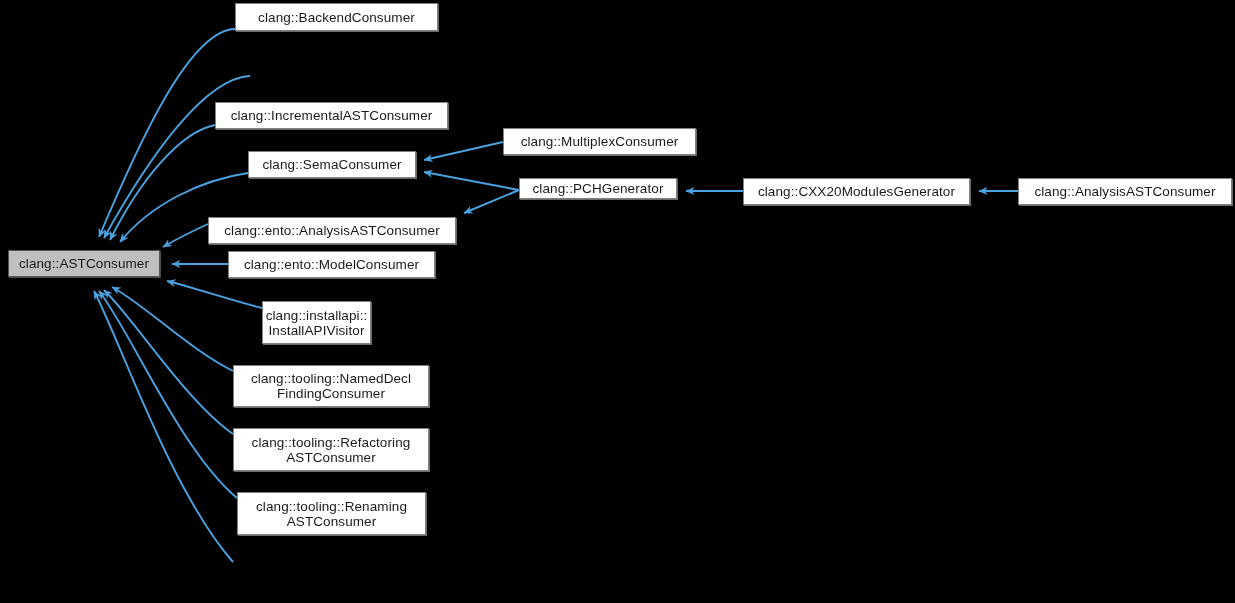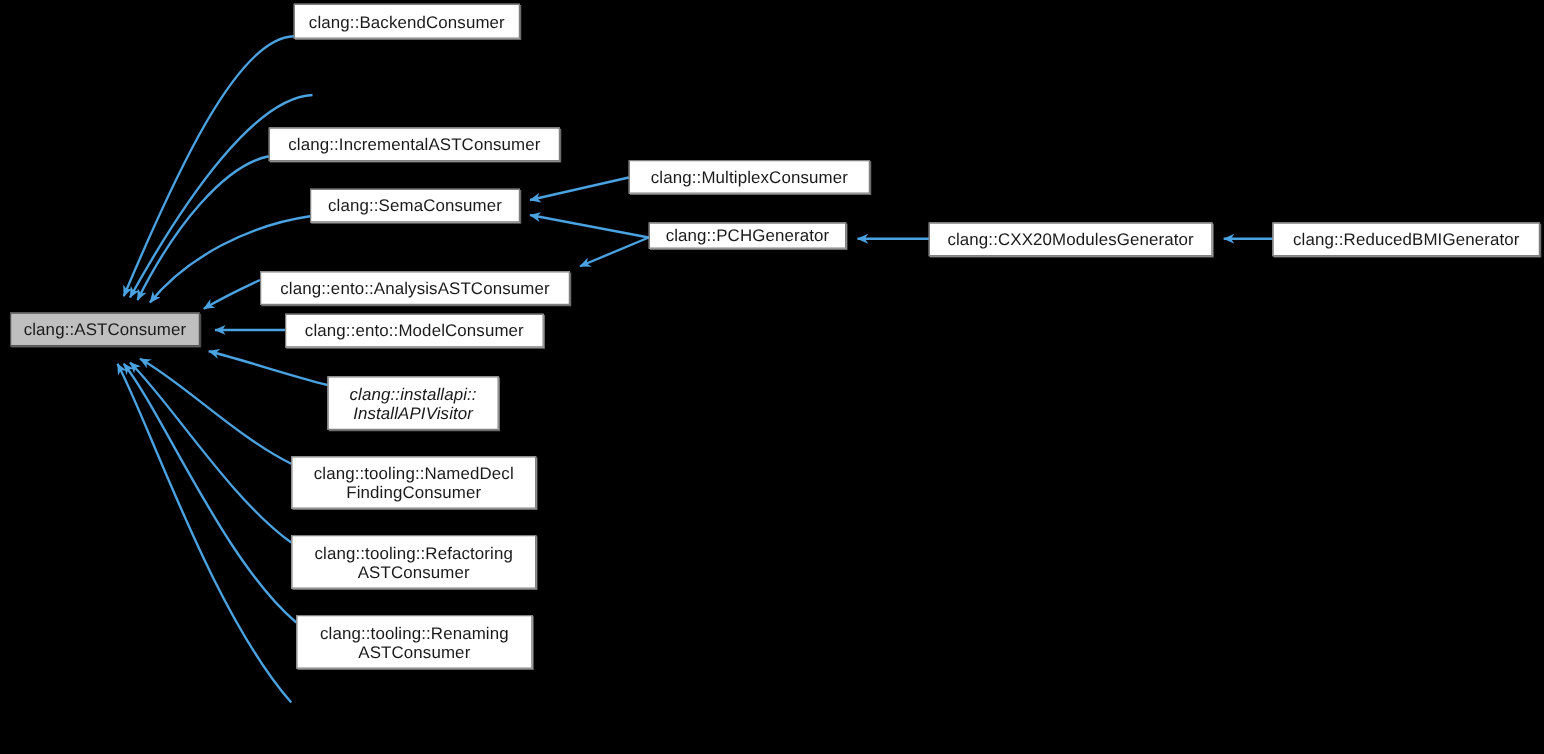--- a/index.html
+++ b/index.html
@@ -69,30 +69,30 @@
       <path d="M 233,434 C 185,400 135,320 104,290" fill="none" stroke="#4ba2e0" stroke-width="1.9" marker-end="url(#arrowhead)"></path>
       <path d="M 237,498 C 180,450 130,330 99,291" fill="none" stroke="#4ba2e0" stroke-width="1.9" marker-end="url(#arrowhead)"></path>
       <path d="M 233,562 C 170,490 120,340 94,291" fill="none" stroke="#4ba2e0" stroke-width="1.9" marker-end="url(#arrowhead)"></path>
       <path d="M 503,142 L 424,160" fill="none" stroke="#4ba2e0" stroke-width="1.9" marker-end="url(#arrowhead)"></path>
       <path d="M 519,190 L 424,172" fill="none" stroke="#4ba2e0" stroke-width="1.9" marker-end="url(#arrowhead)"></path>
       <path d="M 519,190 L 464,213" fill="none" stroke="#4ba2e0" stroke-width="1.9" marker-end="url(#arrowhead)"></path>
       <path d="M 743,191 L 686,191" fill="none" stroke="#4ba2e0" stroke-width="1.9" marker-end="url(#arrowhead)"></path>
       <path d="M 1018,191 L 979,191" fill="none" stroke="#4ba2e0" stroke-width="1.9" marker-end="url(#arrowhead)"></path>
     </svg>
 <div class="node root" style="left: 8px; top: 250px; width: 152px; height: 27px;"><span>clang::ASTConsumer</span></div>
-    <div class="node" style="left: 235px; top: 3px; width: 181px; height: 28px;"><span>clang::BackendConsumer</span></div>
+    <div class="node" style="left: 235px; top: 3px; width: 203px; height: 28px;"><span>clang::BackendConsumer</span></div>
     <div class="node" style="left: 215px; top: 102px; width: 233px; height: 27px;"><span>clang::IncrementalASTConsumer</span></div>
     <div class="node" style="left: 248px; top: 151px; width: 168px; height: 27px;"><span>clang::SemaConsumer</span></div>
     <div class="node" style="left: 208px; top: 202px; width: 248px; height: 27px; margin-top: 15px;"><span>clang::ento::AnalysisASTConsumer</span></div>
     <div class="node" style="left: 228px; top: 251px; width: 207px; height: 27px;"><span>clang::ento::ModelConsumer</span></div>
-    <div class="node" style="left: 262px; top: 301px; width: 137px; height: 43px; font-style: italic;"><span>clang::installapi::
+    <div class="node" style="left: 262px; top: 301px; width: 109px; height: 43px;"><span>clang::installapi::
 InstallAPIVisitor</span></div>
     <div class="node" style="left: 233px; top: 365px; width: 196px; height: 42px;"><span>clang::tooling::NamedDecl
 FindingConsumer</span></div>
     <div class="node" style="left: 233px; top: 428px; width: 196px; height: 43px;"><span>clang::tooling::Refactoring
 ASTConsumer</span></div>
     <div class="node" style="left: 237px; top: 492px; width: 189px; height: 43px;"><span>clang::tooling::Renaming
 ASTConsumer</span></div>
     <div class="node" style="left: 503px; top: 128px; width: 193px; height: 27px;"><span>clang::MultiplexConsumer</span></div>
     <div class="node" style="left: 519px; top: 178px; width: 158px; height: 21px;"><span>clang::PCHGenerator</span></div>
     <div class="node" style="left: 743px; top: 178px; width: 227px; height: 27px;"><span>clang::CXX20ModulesGenerator</span></div>
-    <div class="node" style="left: 1018px; top: 178px; width: 214px; height: 27px;"><span>clang::ReducedBMIGenerator</span></div>
+    <div class="node" style="left: 1018px; top: 178px; width: 214px; height: 27px;"><span>clang::AnalysisASTConsumer</span></div>
   </div>
 
 </body></html>

